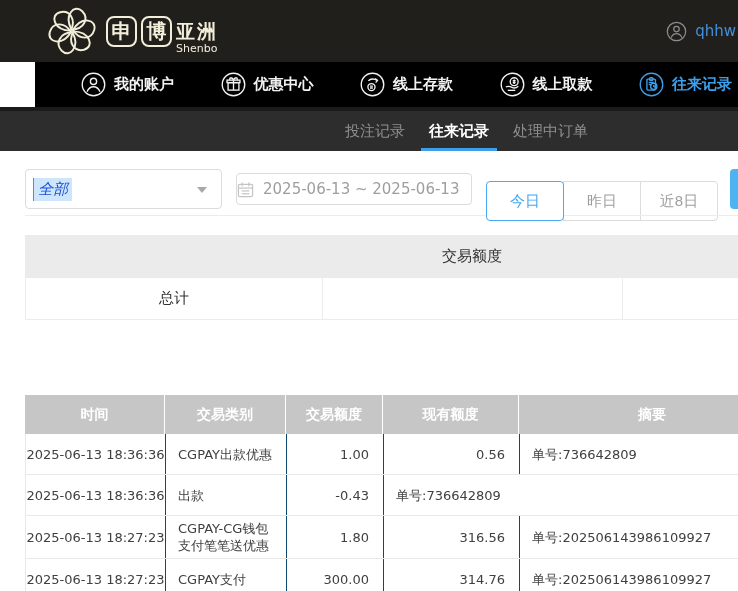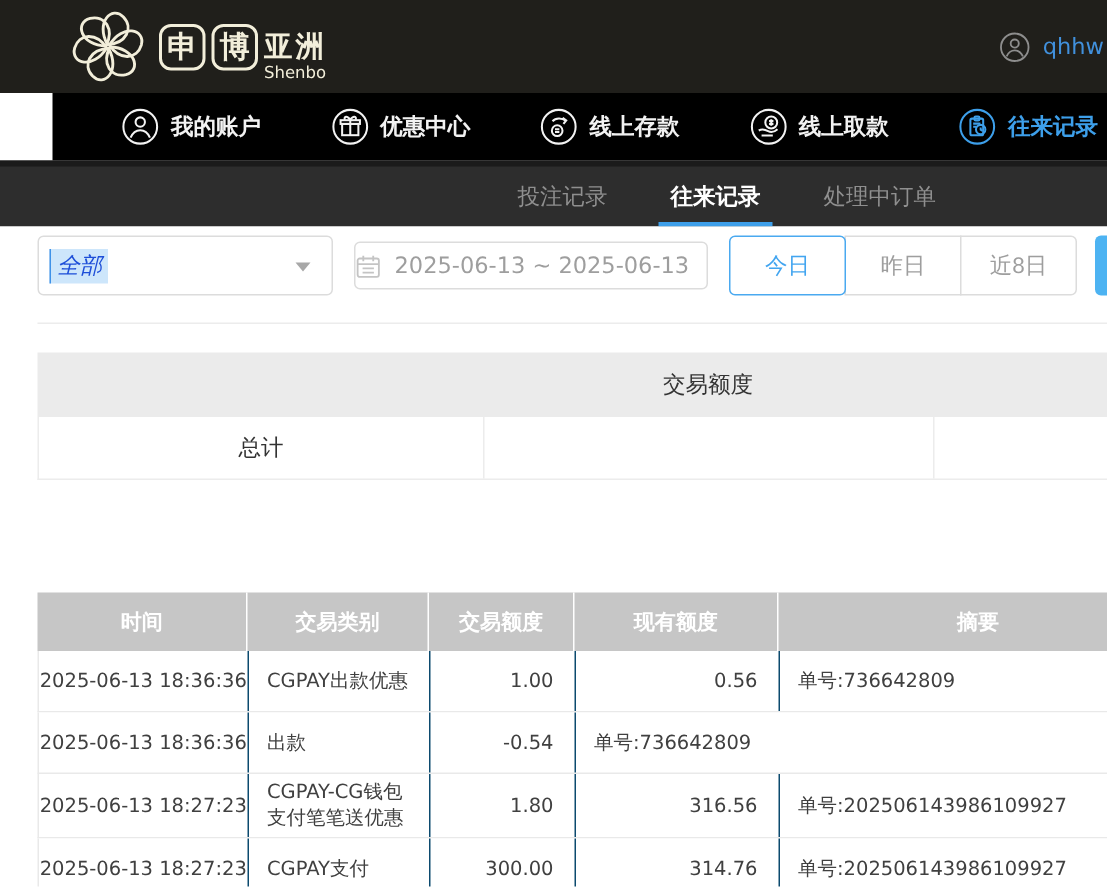--- a/index.html
+++ b/index.html
@@ -39,21 +39,21 @@
   .nav-item {
     display:flex; align-items:center; gap:8px; color:#f2f2f2;
     font-size:15px; font-weight:bold; cursor:pointer; white-space:nowrap;
   }
   .nav-item svg { width:25px; height:25px; stroke:currentColor; fill:none; }
   .nav-item.active { color:#3d9fea; }
 
   
   .sub-nav {
     height:44px; background:#2d2d2d; border-top:4px solid #1b1b1b;
-    display:flex; gap:42px; padding-left:345px;
+    display:flex; gap:24px; padding-left:345px;
   }
   .sub-tab {
     position:relative; color:#8f8f8f; font-size:15px; line-height:40px;
     cursor:pointer; white-space:nowrap;
   }
   .sub-tab.active { color:#ffffff; font-weight:bold; }
   .sub-tab.active::after {
     content:""; position:absolute; left:-8px; right:-8px; bottom:0;
     height:3px; background:#3d9fea;
   }
@@ -79,21 +79,21 @@
     border-left:5px solid transparent; border-right:5px solid transparent;
     border-top:6px solid #a8a8a8;
   }
   .date-field {
     width:236px; height:32px; border:1px solid #dcdcdc; border-radius:4px;
     display:flex; align-items:center; padding-left:0; margin-left:14px;
     cursor:pointer; background:#fff;
   }
   .date-field svg { width:17px; height:17px; stroke:#c4c4c4; fill:none; }
   .date-text { color:#9e9e9e; font-size:15px; margin-left:9px; white-space:nowrap; }
-  .quick-group { display:flex; margin-left:14px; }
+  .quick-group { display:flex; margin-left:14px;margin-top:24px; }
   .quick-btn {
     width:78px; height:40px; background:#fff; border:1px solid #dcdcdc;
     color:#9e9e9e; font-size:15px; display:flex; align-items:center;
     justify-content:center; cursor:pointer; margin-left:-1px;
   }
   .quick-btn:first-child { border-radius:4px 0 0 4px; margin-left:0; }
   .quick-btn:last-child { border-radius:0 4px 4px 0; }
   .quick-btn.active {
     border:1px solid #4aa9f0; color:#42a5f0; position:relative; z-index:2;
     border-radius:4px;
@@ -290,21 +290,21 @@
     <div class="rt-row">
       <div class="cell-time">2025-06-13 18:36:36</div>
       <div class="cell-type">CGPAY出款优惠</div>
       <div class="cell-amount">1.00</div>
       <div class="cell-balance">0.56</div>
       <div class="cell-note">单号:736642809</div>
     </div>
     <div class="rt-row">
       <div class="cell-time">2025-06-13 18:36:36</div>
       <div class="cell-type">出款</div>
-      <div class="cell-balance">-0.54</div>
+      <div class="cell-balance">-0.43</div>
       <div class="cell-note">单号:736642809</div>
     </div>
     <div class="rt-row">
       <div class="cell-time">2025-06-13 18:27:23</div>
       <div class="cell-type">CGPAY-CG钱包支付笔笔送优惠</div>
       <div class="cell-amount">1.80</div>
       <div class="cell-balance">316.56</div>
       <div class="cell-note">单号:202506143986109927</div>
     </div>
     <div class="rt-row">

